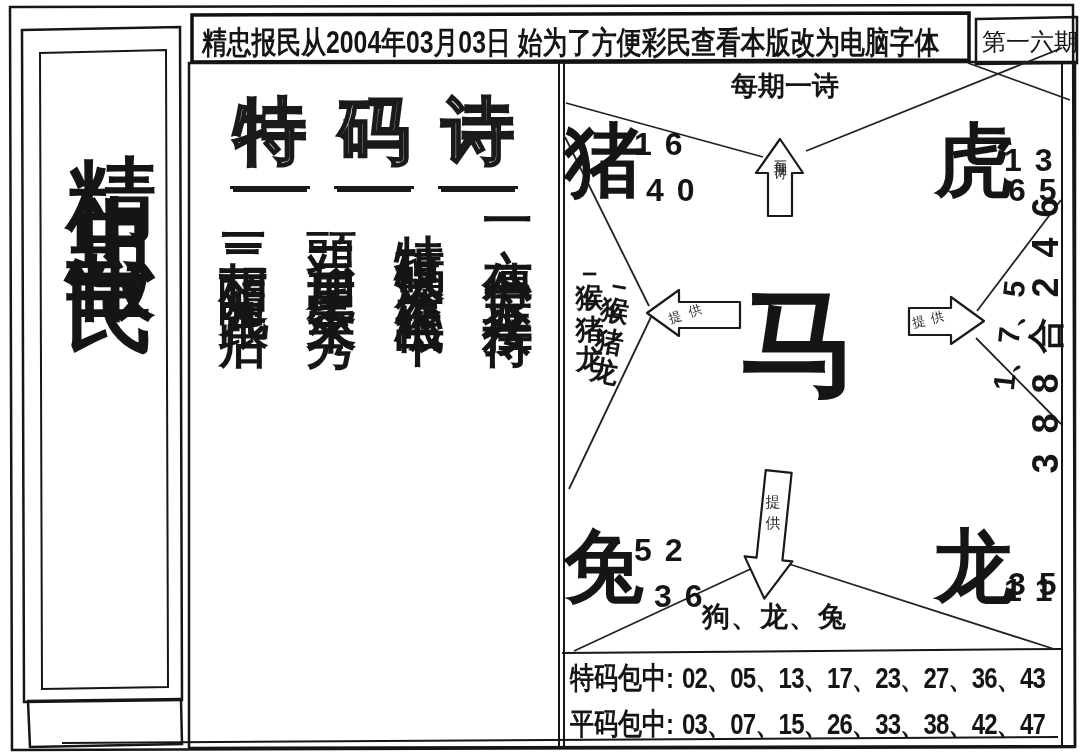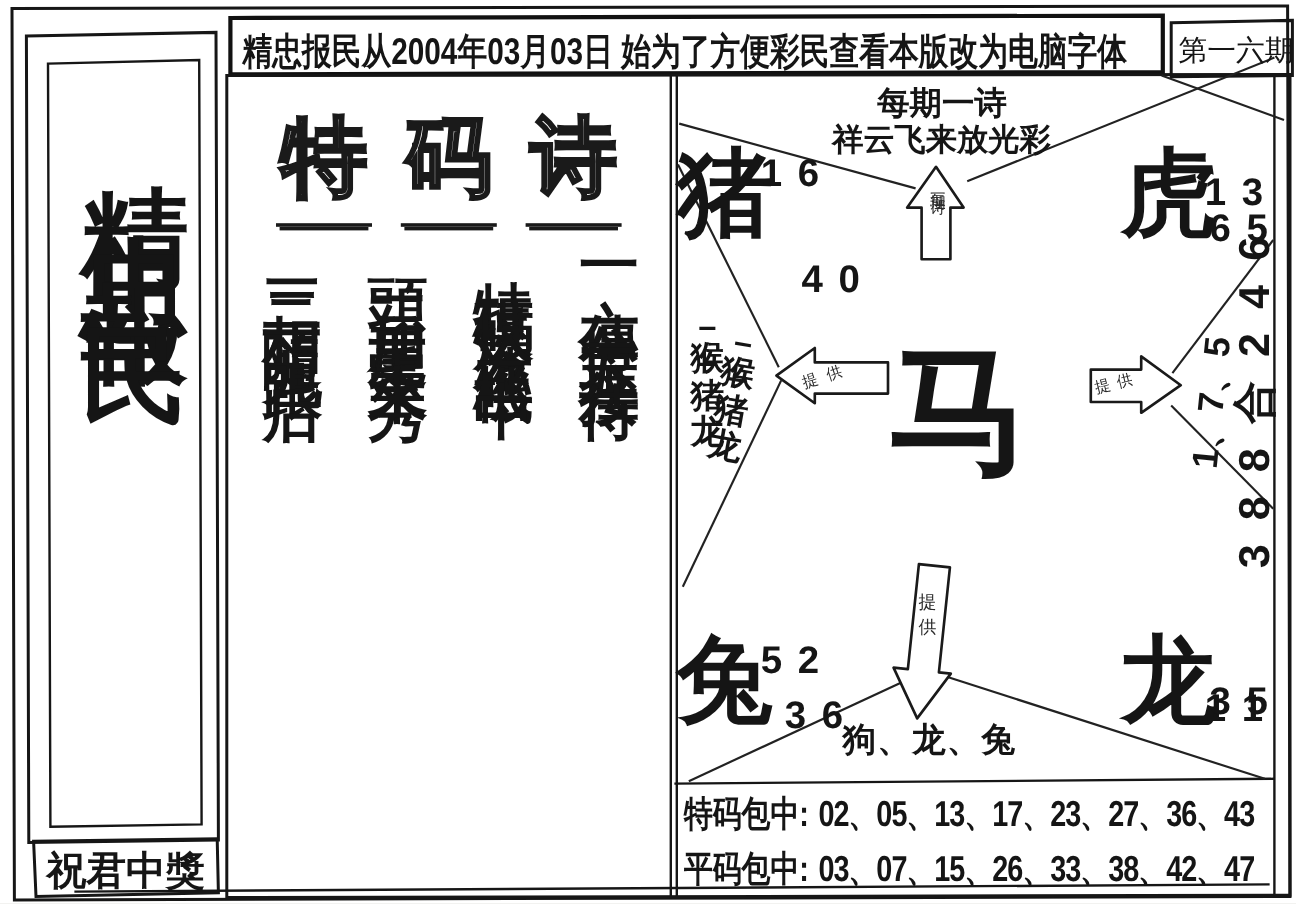--- a/index.html
+++ b/index.html
@@ -93,43 +93,41 @@
       <polygon points="780,139 756,173 768,173 768,216 792,216 792,173 803,173"></polygon>
       <polygon points="647,313 679,290 679,302 740,302 740,328 679,328 679,336"></polygon>
       <polygon points="984,321 951,297 951,308 909,308 909,335 951,335 951,344"></polygon>
       <g transform="rotate(6 771 535)">
         <polygon points="771,599 747,559 759,559 759,471 785,471 785,559 795,559"></polygon>
       </g>
     </g>
   </svg>
 
   <div class="txt vtext banner-title">精忠報民</div>
-  <div class="txt banner-footer">祝君中獎</div>
 
   <div class="txt header-title">精忠报民从2004年03月03日 始为了方便彩民查看本版改为电脑字体</div>
   <div class="txt issue-box">第一六期</div>
 
   <div class="poem-title">
     <span class="poem-title-char">特</span>
     <span class="poem-title-char">码</span>
     <span class="poem-title-char">诗</span>
   </div>
   <div class="txt poem-cols">
     <div>一六傳宗五接待</div>
     <div>特碼爆冷在機中</div>
     <div>頭三加尾零來秀</div>
     <div>三二相隨九跟后</div>
   </div>
 
   <div class="txt top-label">每期一诗</div>
-  <div class="txt top-poem">祥云飞来放光彩</div>
 
   <div class="txt zodiac" style="left:564px;top:120px;">猪</div>
   <div class="txt znum" style="left:634px;top:126px;">1 6</div>
-  <div class="txt znum" style="left:668px;top:172px;margin-top:42px;">4 0</div>
+  <div class="txt znum" style="left:646px;top:172px;">4 0</div>
 
   <div class="txt zodiac" style="left:934px;top:120px;">虎</div>
   <div class="txt znum" style="left:1004px;top:126px;margin-top:16px;">1 3</div>
   <div class="txt znum" style="left:1008px;top:172px;">6 5</div>
 
   <div class="txt zodiac" style="left:564px;top:526px;">兔</div>
   <div class="txt znum" style="left:634px;top:532px;">5 2</div>
   <div class="txt znum" style="left:654px;top:578px;">3 6</div>
 
   <div class="txt zodiac" style="left:934px;top:526px;">龙</div>

